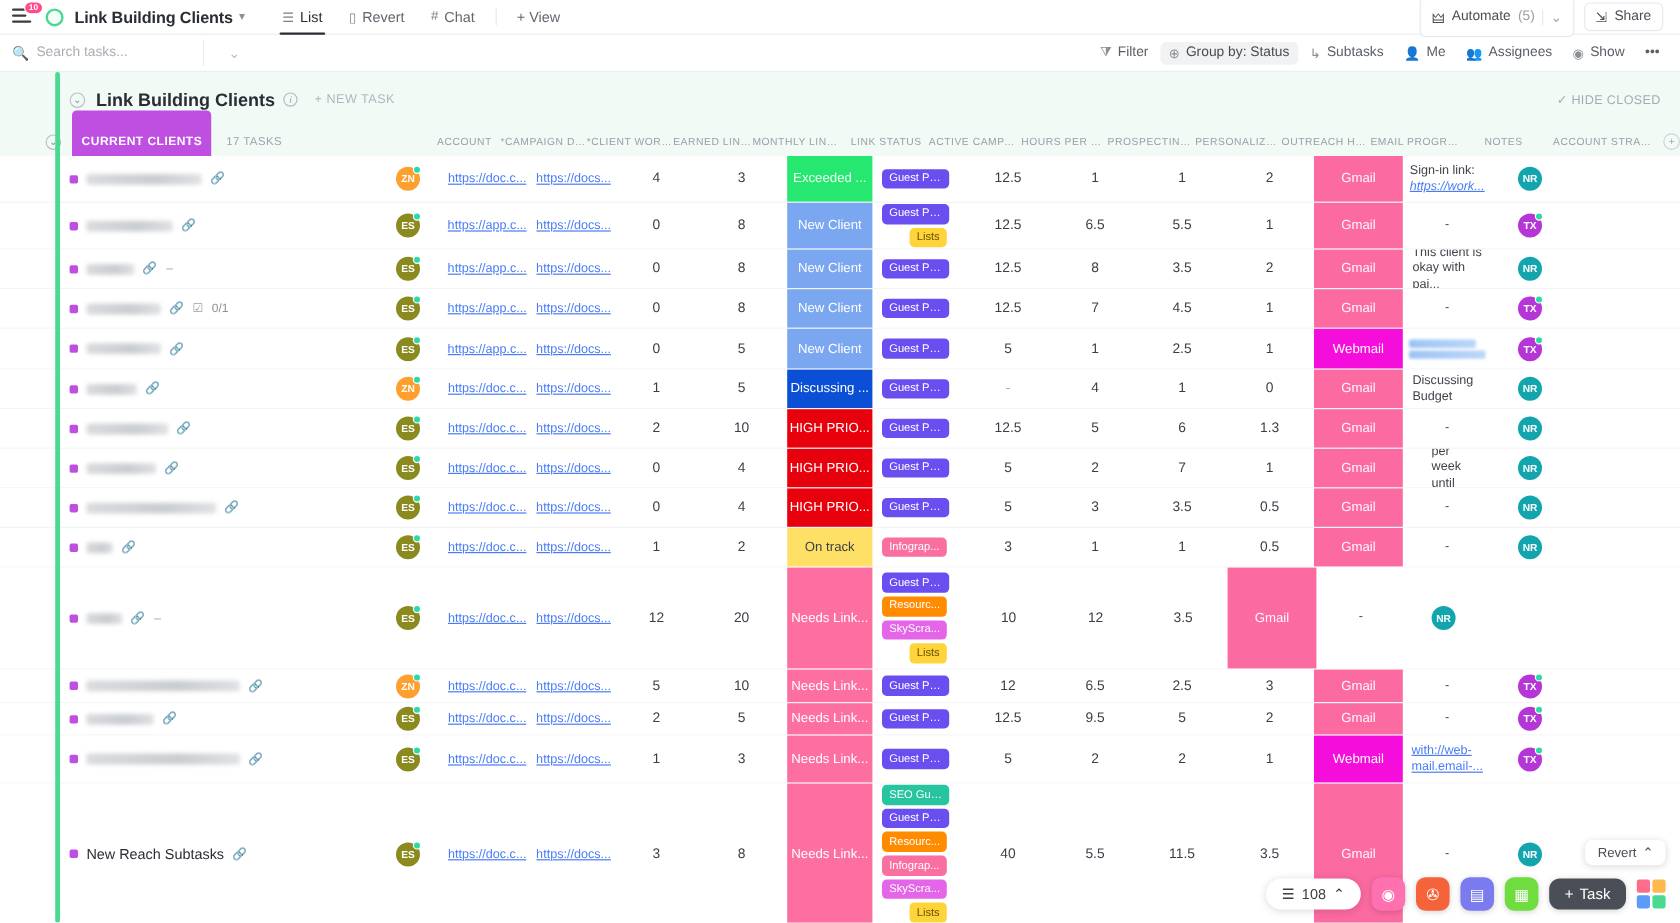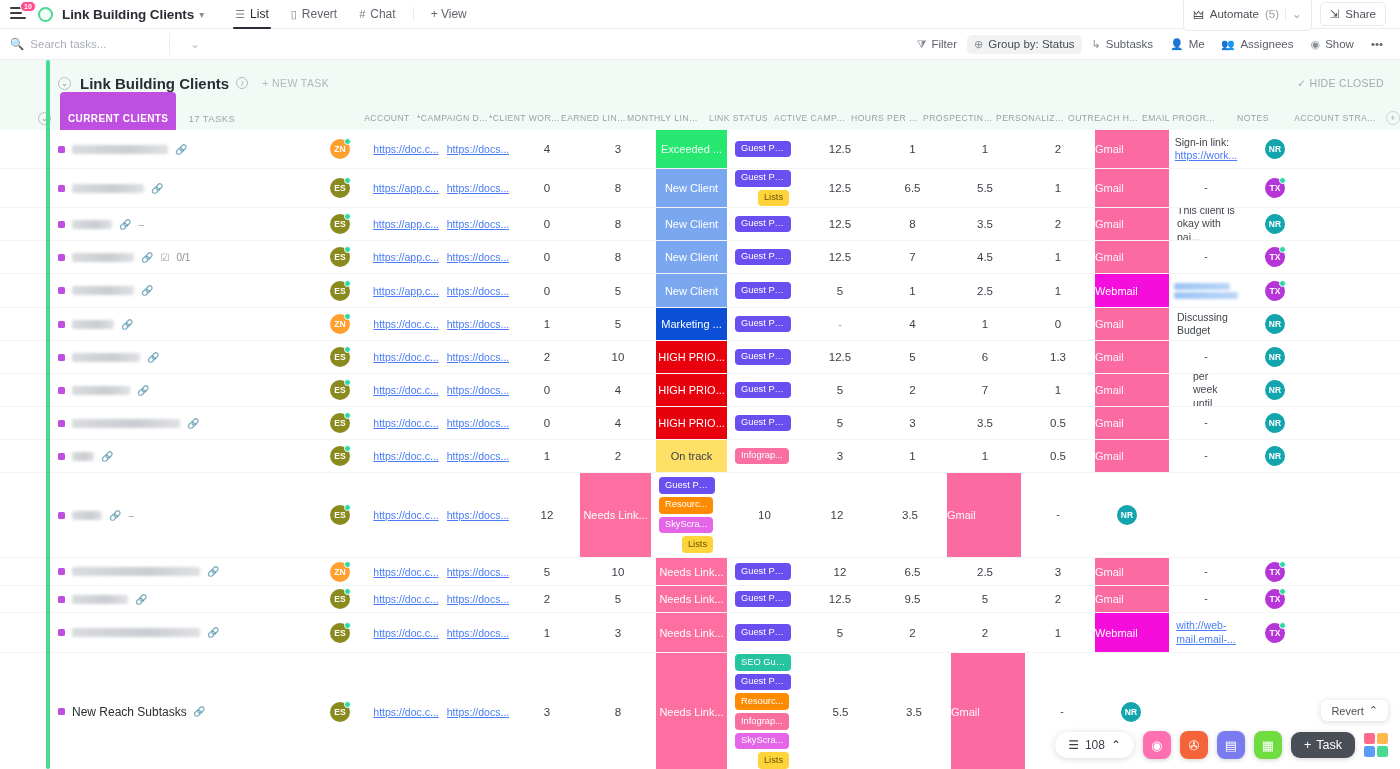--- a/index.html
+++ b/index.html
@@ -173,21 +173,21 @@
     color:#fff; font-size:11px; white-space:nowrap; overflow:hidden; text-overflow:ellipsis;
     justify-content:center;
   }
   .tag{
     color:#fff; font-size:9.3px; border-radius:4px; padding:2.5px 6px;
     max-width:56px; white-space:nowrap; overflow:hidden; text-overflow:ellipsis;
     display:inline-block; line-height:1.25;
   }
   .tags{ display:flex; flex-direction:column; gap:3px; align-items:flex-start; padding-left:8px;}
   .tag.lists{ align-self:center; margin-left:8px;}
-  .emailprog{ color:#fff; font-size:11px;}
+  .emailprog{ justify-content:center; color:#fff; font-size:11px;}
   .notes{ font-size:10.5px; color:#40454c; line-height:1.28; padding:0 8px;
           display:block; padding-top:0;}
   .c-notes{ display:flex; align-items:center;}
   .notes .lnk{ white-space:normal; display:inline;}
   .redactline{
     display:block; height:7px; border-radius:2px; filter:blur(1.4px);
     background:linear-gradient(90deg,#9cc4f5,#bcd6f7);
     margin:2px 0;
   }
 
@@ -372,21 +372,21 @@
           <div class="cell " style="width: 72px; justify-content: center;">
             <span class="num">1</span>
           </div>
           <div class="cell " style="width: 74px; justify-content: center;">
             <span class="num">2</span>
           </div>
           <div class="cell emailprog" style="width: 74px; background: rgb(251, 106, 160);">
             <span style="color: rgba(255, 255, 255, 0.95);">Gmail</span>
           </div>
           <div class="cell c-notes" style="width: 74px; justify-content: center;">
-            <div class="notes" style="text-align: left;">Sign-in link:<br><span class="lnk" style="white-space: normal; display: inline;">https://work...</span></div>
+            <div class="notes" style="text-align: left;">Sign-in link:<br><span class="lnk" style="white-space: normal; display: inline; font-style: italic;">https://work...</span></div>
           </div>
           <div class="cell " style="width: 90px; justify-content: flex-start; padding-left: 22px;">
             <div class="avatar" style="background: rgb(19, 165, 173);">NR</div>
           </div>
         </div>
         <div class="row" style="height: 39px;">
           <div class="cell c-name" style="width: 310px;">
             <span class="sq"></span>
             <span class="tname redact" style="width: 72px;"></span>
             <span class="linkico">🔗</span>
@@ -603,21 +603,21 @@
           <div class="cell " style="width: 72px; justify-content: center;">
             <span class="lnk" style="max-width: 66px;">https://docs...</span>
           </div>
           <div class="cell " style="width: 66px; justify-content: center;">
             <span class="num">1</span>
           </div>
           <div class="cell " style="width: 76px; justify-content: center;">
             <span class="num">5</span>
           </div>
           <div class="cell " style="width: 71px; background: rgb(11, 79, 214); justify-content: center;">
-            <span class="status">Marketing ...</span>
+            <span class="status">Discussing ...</span>
           </div>
           <div class="cell tags" style="width: 77px; justify-content: center;">
             <span class="tag" style="background: rgb(107, 78, 240);">Guest Po...</span>
           </div>
           <div class="cell " style="width: 72px; justify-content: center;">
             <span class="dash">-</span>
           </div>
           <div class="cell " style="width: 73px; justify-content: center;">
             <span class="num">4</span>
           </div>
@@ -844,20 +844,23 @@
             <div class="avatar" style="background: rgb(138, 138, 31);">ES<span class="on"></span></div>
           </div>
           <div class="cell " style="width: 72px; justify-content: center;">
             <span class="lnk" style="max-width: 66px;">https://doc.c...</span>
           </div>
           <div class="cell " style="width: 72px; justify-content: center;">
             <span class="lnk" style="max-width: 66px;">https://docs...</span>
           </div>
           <div class="cell " style="width: 66px; justify-content: center;">
             <span class="num">12</span>
+          </div>
+          <div class="cell " style="width: 76px; justify-content: center;">
+            <span class="num">20</span>
           </div>
           <div class="cell " style="width: 71px; background: rgb(252, 111, 160); justify-content: center;">
             <span class="status">Needs Link...</span>
           </div>
           <div class="cell tags" style="width: 77px; justify-content: center;">
             <span class="tag" style="background: rgb(107, 78, 240);">Guest Po...</span>
             <span class="tag" style="background: rgb(255, 140, 0);">Resourc...</span>
             <span class="tag" style="background: rgb(229, 101, 232);">SkyScra...</span>
             <span class="tag lists" style="background: rgb(255, 212, 59); color: rgb(106, 83, 0);">Lists</span>
           </div>
@@ -1052,22 +1055,28 @@
             <span class="status">Needs Link...</span>
           </div>
           <div class="cell tags" style="width: 77px; justify-content: center;">
             <span class="tag" style="background: rgb(39, 196, 160);">SEO Gue...</span>
             <span class="tag" style="background: rgb(107, 78, 240);">Guest Po...</span>
             <span class="tag" style="background: rgb(255, 140, 0);">Resourc...</span>
             <span class="tag" style="background: rgb(248, 111, 160);">Infograp...</span>
             <span class="tag" style="background: rgb(229, 101, 232);">SkyScra...</span>
             <span class="tag lists" style="background: rgb(255, 212, 59); color: rgb(106, 83, 0);">Lists</span>
           </div>
+          <div class="cell " style="width: 72px; justify-content: center;">
+            <span class="num">40</span>
+          </div>
           <div class="cell " style="width: 73px; justify-content: center;">
             <span class="num">5.5</span>
+          </div>
+          <div class="cell " style="width: 72px; justify-content: center;">
+            <span class="num">11.5</span>
           </div>
           <div class="cell " style="width: 74px; justify-content: center;">
             <span class="num">3.5</span>
           </div>
           <div class="cell emailprog" style="width: 74px; background: rgb(251, 106, 160);">
             <span style="color: rgba(255, 255, 255, 0.95);">Gmail</span>
           </div>
           <div class="cell c-notes" style="width: 74px; justify-content: center;">
             <div class="notes" style="text-align: center;">-</div>
           </div>

